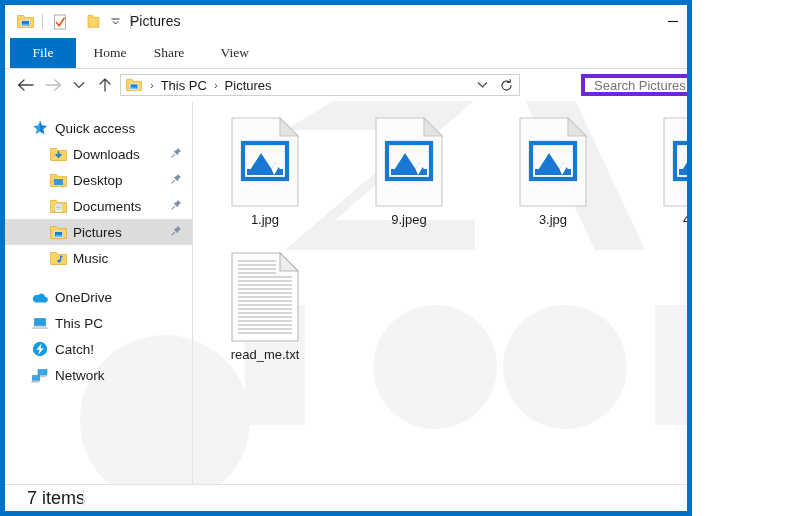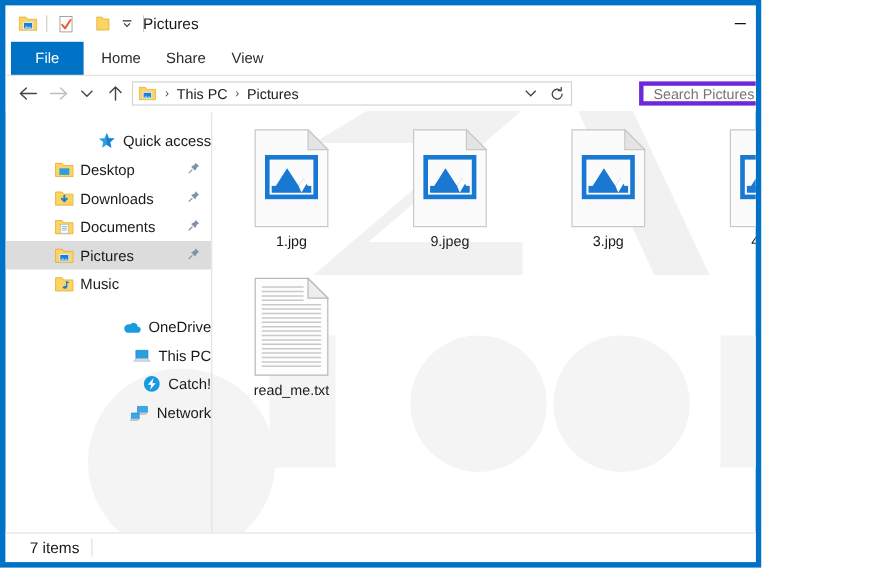--- a/index.html
+++ b/index.html
@@ -97,29 +97,30 @@
     z-index: 3;
   }
   .tab {
     position: absolute;
     top: 0;
     height: 30px;
     line-height: 30px;
     font-size: 13.5px;
     color: #2b2b2b;
     text-align: center;
+    font-family: Liberation Serif, serif;
   }
   #tab-file {
     left: 5px; width: 66px;
     background: #0072c6;
     color: #ffffff;
   }
   #tab-home { left: 78px; width: 54px; }
   #tab-share { left: 138px; width: 52px; }
-  #tab-view { left: 196px; width: 48px; }
+  #tab-view { left: 196px; width: 48px; text-align: right; }
 
   .ribbon-right {
     position: absolute;
     right: 4px; top: 0;
     height: 30px;
     display: flex;
     align-items: center;
     gap: 8px;
   }
   #help-button {
@@ -241,21 +242,21 @@
   
   .nav-item {
     position: relative;
     height: 26px;
     display: flex;
     align-items: center;
     font-size: 13.5px;
     color: #1a1a1a;
     white-space: nowrap;
   }
-  .nav-item.level0 { padding-left: 26px; justify-content: flex-end; }
+  .nav-item.level0 { padding-left: 26px; }
   .nav-item.level1 { padding-left: 44px; }
   .nav-item.selected { background: #dcdcdc; }
   .nav-ico {
     width: 18px; height: 18px;
     margin-right: 6px;
     display: flex; align-items: center; justify-content: center;
     flex: 0 0 auto;
   }
   .nav-pin {
     position: absolute;
@@ -305,21 +306,21 @@
     height: 26px;
     background: #ffffff;
     border-top: 1px solid #e2e2e2;
     z-index: 3;
   }
   #status-count {
     position: absolute;
     left: 22px; top: 0;
     height: 26px;
     line-height: 26px;
-    font-size: 14px;
+    font-size: 18px;
     color: #1a1a1a;
   }
   #status-divider {
     position: absolute;
     left: 78px; top: 5px;
     width: 1px; height: 16px;
     background: #dcdcdc;
   }
   .view-btns {
     position: absolute;
@@ -496,40 +497,40 @@
             <path d="M8 0.8 L9.9 5.6 L15 6 L11.1 9.3 L12.3 14.3 L8 11.6 Z" fill="#1a7fd4"></path>
           </svg>
         </span>
         <span>Quick access</span>
       </div>
 
       <div class="nav-item level1">
         <span class="nav-ico">
           <svg width="17" height="15" viewBox="0 0 17 15">
             <path d="M0.5 1.5 h6 l1.5 2 h8.5 v10 h-16 Z" fill="#fcd462" stroke="#e0a92e" stroke-width="0.7"></path>
-            <rect x="4" y="6" width="9" height="6" fill="#2a9fe0"></rect>
-          </svg>
-        </span>
-        <span>Desktop</span>
+            <path d="M8.5 5 v4.2 M6.2 7.6 L8.5 10 L10.8 7.6" fill="none" stroke="#1a7fd4" stroke-width="1.8" stroke-linecap="round" stroke-linejoin="round"></path>
+          </svg>
+        </span>
+        <span>Downloads</span>
         <span class="nav-pin">
           <svg width="11" height="11" viewBox="0 0 11 11">
             <path d="M6.8 0.9 L10.1 4.2 L8.4 4.9 L6.4 8.2 L2.8 4.6 L6.1 2.6 Z" fill="#8092a8"></path>
             <path d="M3.6 7.4 L0.9 10.1" stroke="#8092a8" stroke-width="1.1" stroke-linecap="round"></path>
           </svg>
         </span>
       </div>
 
       <div class="nav-item level1">
         <span class="nav-ico">
           <svg width="17" height="15" viewBox="0 0 17 15">
             <path d="M0.5 1.5 h6 l1.5 2 h8.5 v10 h-16 Z" fill="#fcd462" stroke="#e0a92e" stroke-width="0.7"></path>
-            <path d="M8.5 5 v4.2 M6.2 7.6 L8.5 10 L10.8 7.6" fill="none" stroke="#1a7fd4" stroke-width="1.8" stroke-linecap="round" stroke-linejoin="round"></path>
-          </svg>
-        </span>
-        <span>Downloads</span>
+            <rect x="4" y="6" width="9" height="6" fill="#2a9fe0"></rect>
+          </svg>
+        </span>
+        <span>Desktop</span>
         <span class="nav-pin">
           <svg width="11" height="11" viewBox="0 0 11 11">
             <path d="M6.8 0.9 L10.1 4.2 L8.4 4.9 L6.4 8.2 L2.8 4.6 L6.1 2.6 Z" fill="#8092a8"></path>
             <path d="M3.6 7.4 L0.9 10.1" stroke="#8092a8" stroke-width="1.1" stroke-linecap="round"></path>
           </svg>
         </span>
       </div>
 
       <div class="nav-item level1">
         <span class="nav-ico">

